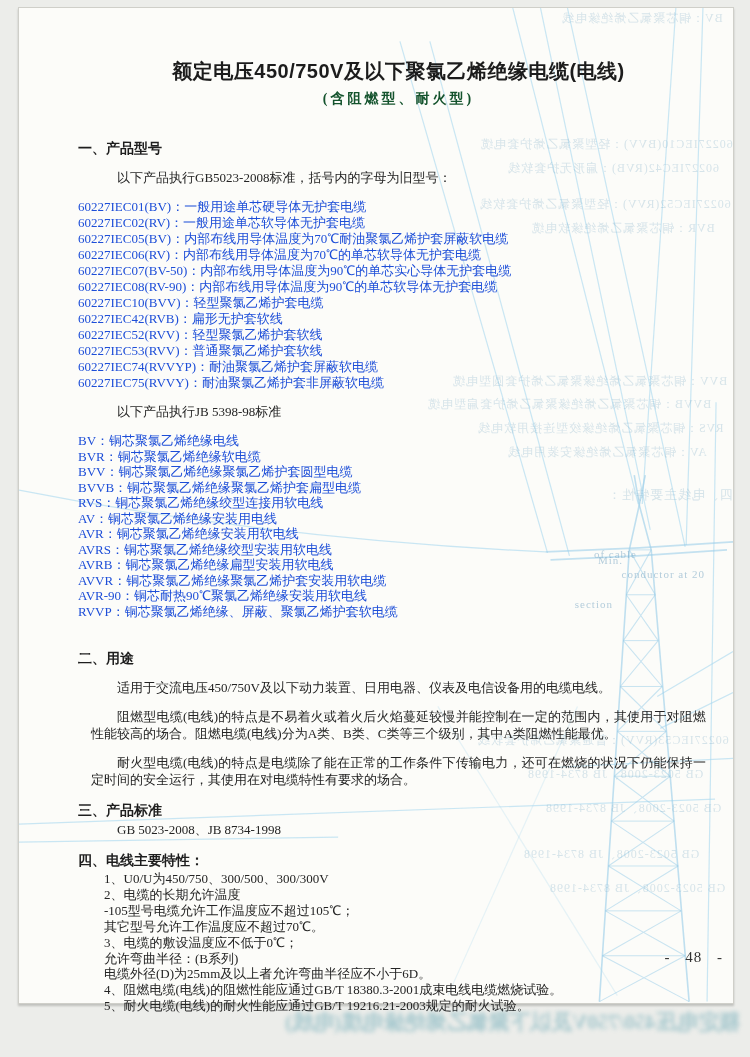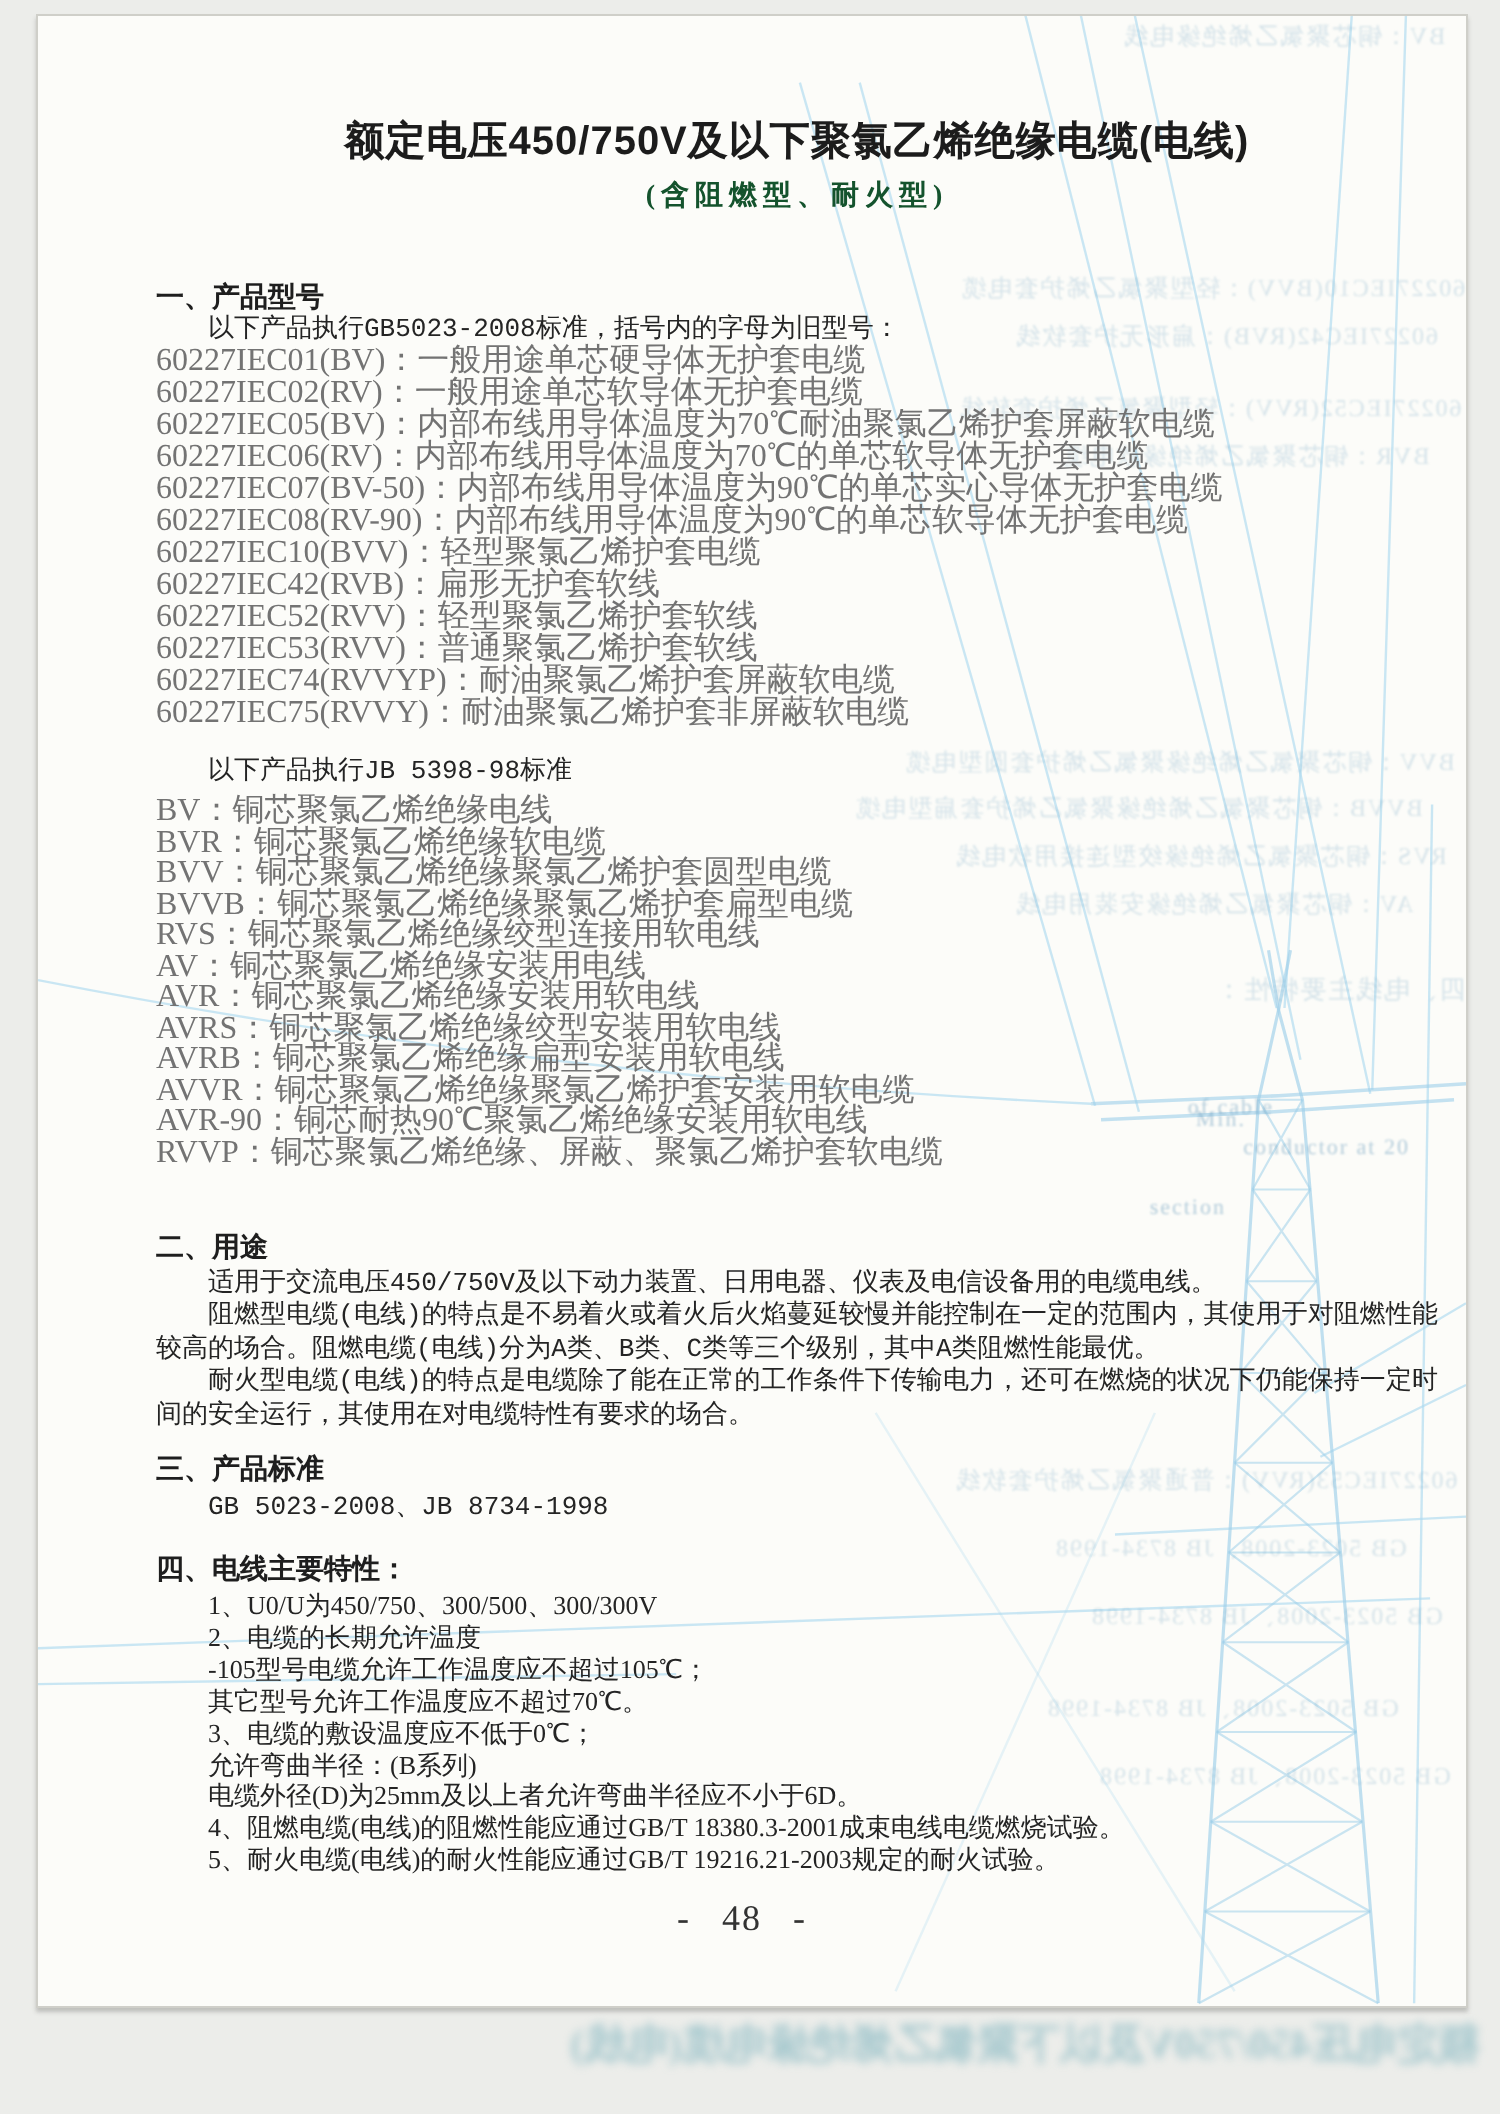--- a/index.html
+++ b/index.html
@@ -44,35 +44,35 @@
     font-size:14px;line-height:20px;font-weight:bold;color:#14532d;letter-spacing:3px;
   }
   h3{
     margin:30px 0 0 0;
     font-family:"Liberation Sans", sans-serif;
     font-size:14px;line-height:18px;font-weight:bold;color:#1e1e1e;
   }
   h3.tight{}
   h3.s3{margin-top:9px;}
   h3.s4{margin-top:13px;}
-  p{margin:0;font-size:13px;line-height:16px;color:#242424;font-family:Liberation Mono, monospace;}
+  p{margin:13px;font-size:13px;line-height:16px;color:#242424;}
   .indent{text-indent:2em;}
   .jbintro{margin-top:13px;}
   ul{list-style:none;margin:0;padding:0;}
-  .models li{font-size:16px;line-height:16px;color:#737373;white-space:nowrap;}
+  .models li{font-size:13px;line-height:16px;color:#1d4ed8;white-space:nowrap;}
   .models.jb{margin-top:4px;}
   .models.jb li{line-height:15.5px;}
   .usage p{line-height:16.4px;text-align:justify;text-indent:2em;}
   .usage{margin-top:2px;}
   .std{margin-top:3px;padding-left:26px;font-size:13px;line-height:16px;}
   .features{margin-top:2px;padding-left:26px;}
   .features li{font-size:13px;line-height:15.9px;color:#242424;white-space:nowrap;}
   .page-number{
-    position:absolute;left:0;width:704px;top:941px;text-align:center;
-    font-size:18px;color:#333;word-spacing:10px;letter-spacing:1px;
+    position:absolute;left:0;width:704px;top:941px;text-align:right;
+    font-size:15px;color:#333;word-spacing:10px;letter-spacing:1px;
   }
 </style>
 </head>
 <body>
 
 <div class="page">
 
   <svg class="wm" viewBox="0 0 716 997">
     <g fill="none" stroke="#9ecfe9" stroke-opacity=".6">
 

